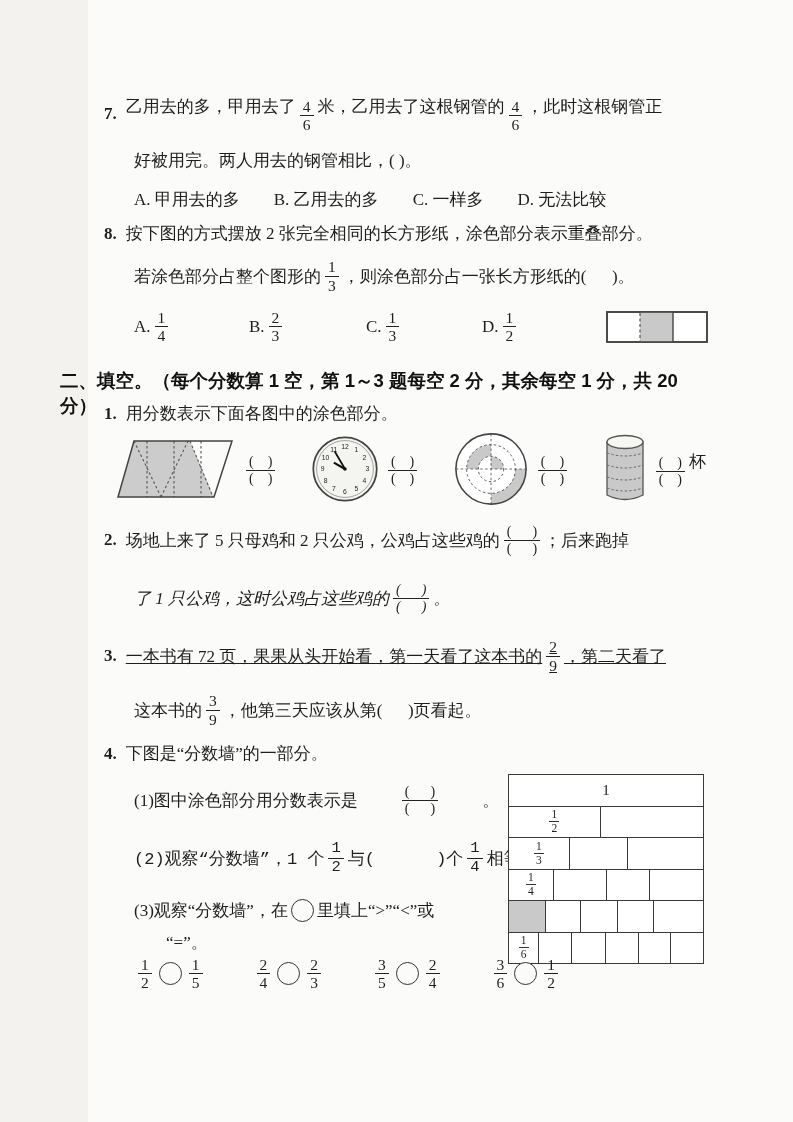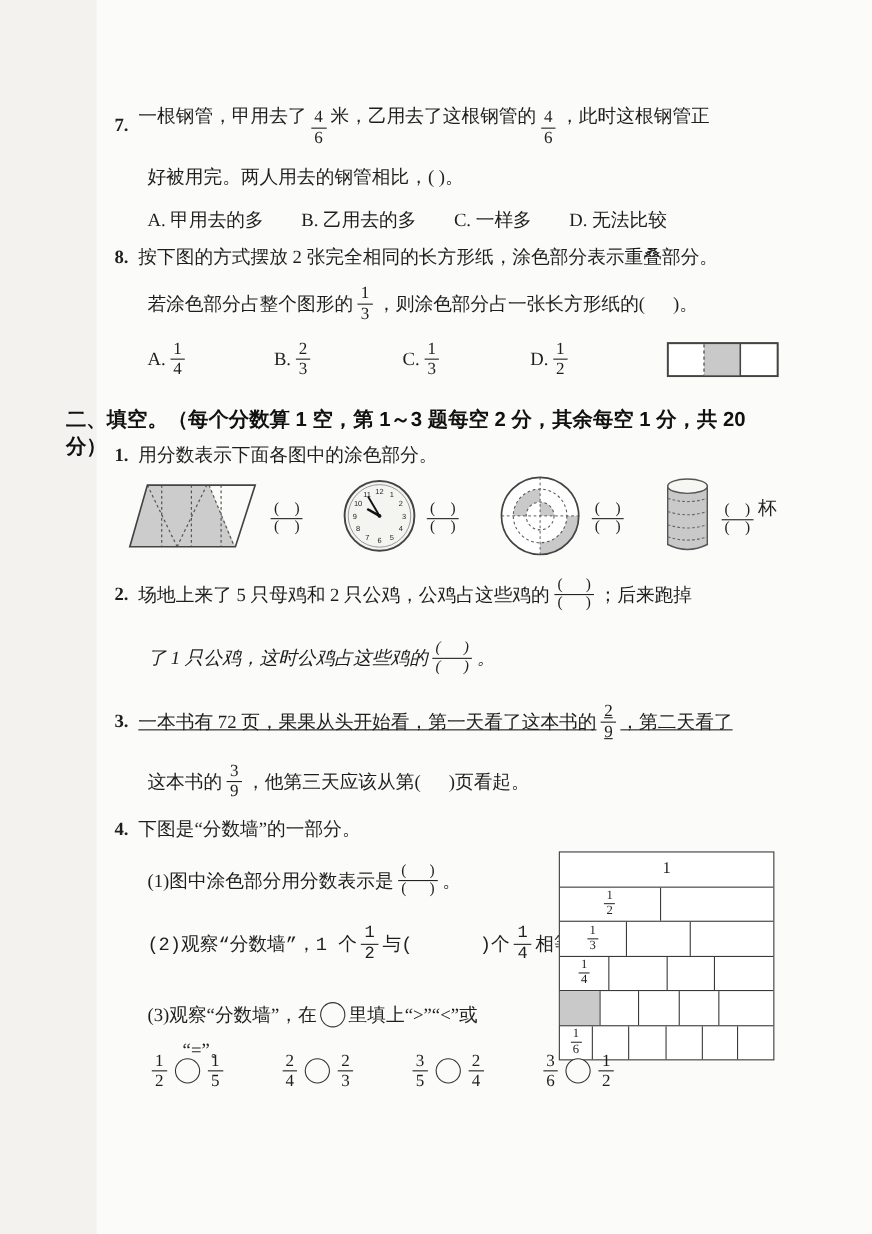--- a/index.html
+++ b/index.html
@@ -52,21 +52,21 @@
 </style>
 </head>
 <body>
 
 <div class="sheet">
   <div class="edge-strip"></div>
 
   <div class="block" style="top:88px;left:104px;width:608px;">
     <div class="rline" style="min-height:52px;">
       <span class="qnum">7.</span>
-      <span class="rich"><span>一根钢管，甲用去了</span><span class="frac"><span class="fn">4</span><span class="fd">6</span></span><span>米，乙用去了这根钢管的</span><span class="frac"><span class="fn">4</span><span class="fd">6</span></span><span>，此时这根钢管正</span></span>
+      <span class="rich"><span>乙用去的多，甲用去了</span><span class="frac"><span class="fn">4</span><span class="fd">6</span></span><span>米，乙用去了这根钢管的</span><span class="frac"><span class="fn">4</span><span class="fd">6</span></span><span>，此时这根钢管正</span></span>
     </div>
     <div class="indent" style="margin-top:9px;">好被用完。两人用去的钢管相比，(      )。</div>
     <div class="optrow indent" style="margin-top:16px;gap:34px;">
       <span>A. 甲用去的多</span>
       <span>B. 乙用去的多</span>
       <span>C. 一样多</span>
       <span>D. 无法比较</span>
     </div>
   </div>
 
@@ -224,23 +224,23 @@
       <span class="rich rline" style="min-height:52px;text-decoration:underline;"><span>一本书有 72 页，果果从头开始看，第一天看了这本书的</span><span class="frac"><span class="fn">2</span><span class="fd">9</span></span><span>，第二天看了</span></span>
     </div>
     <div class="rline indent" style="min-height:52px;margin-top:2px;"><span>这本书的</span><span class="frac"><span class="fn">3</span><span class="fd">9</span></span><span>，他第三天应该从第(      )页看起。</span></div>
   </div>
 
   <div class="block" style="top:742px;left:104px;width:608px;height:285px;position:absolute;">
     <div class="rline">
       <span class="qnum">4.</span>
       <span>下图是“分数墙”的一部分。</span>
     </div>
-    <div class="rline indent" style="min-height:54px;margin-top:8px;"><span>(1)图中涂色部分用分数表示是</span><span class="frac blank"><span class="fn">(      )</span><span class="fd">(      )</span></span><span>。</span></div>
+    <div class="rline indent" style="min-height:54px;margin-top:8px;gap:40px;"><span>(1)图中涂色部分用分数表示是</span><span class="frac blank"><span class="fn">(      )</span><span class="fd">(      )</span></span><span>。</span></div>
     <div class="rline indent" style="min-height:54px;margin-top:4px;font-family:Liberation Mono, monospace;"><span>(2)观察“分数墙”，1 个</span><span class="frac"><span class="fn">1</span><span class="fd">2</span></span><span>与(      )个</span><span class="frac"><span class="fn">1</span><span class="fd">4</span></span><span>相等。</span></div>
-    <div class="rline indent" style="min-height:34px;margin-top:20px;"><span>(3)观察“分数墙”，在</span><span class="ocircle"></span><span>里填上“&gt;”“&lt;”或</span></div>
+    <div class="rline indent" style="min-height:34px;margin-top:8px;"><span>(3)观察“分数墙”，在</span><span class="ocircle"></span><span>里填上“&gt;”“&lt;”或</span></div>
     <div class="indent" style="padding-left:62px;margin-top:4px;">“=”。</div>
 
     <div class="wall" style="left:404px;top:32px;width:196px;height:190px;">
         <div class="wall-row">
           <div class="wall-cell" style="flex: 1 1 0px;">
             <span class="one">1</span>
           </div>
         </div>
         <div class="wall-row">
           <div class="wall-cell" style="flex: 0.47 1 0px;">

